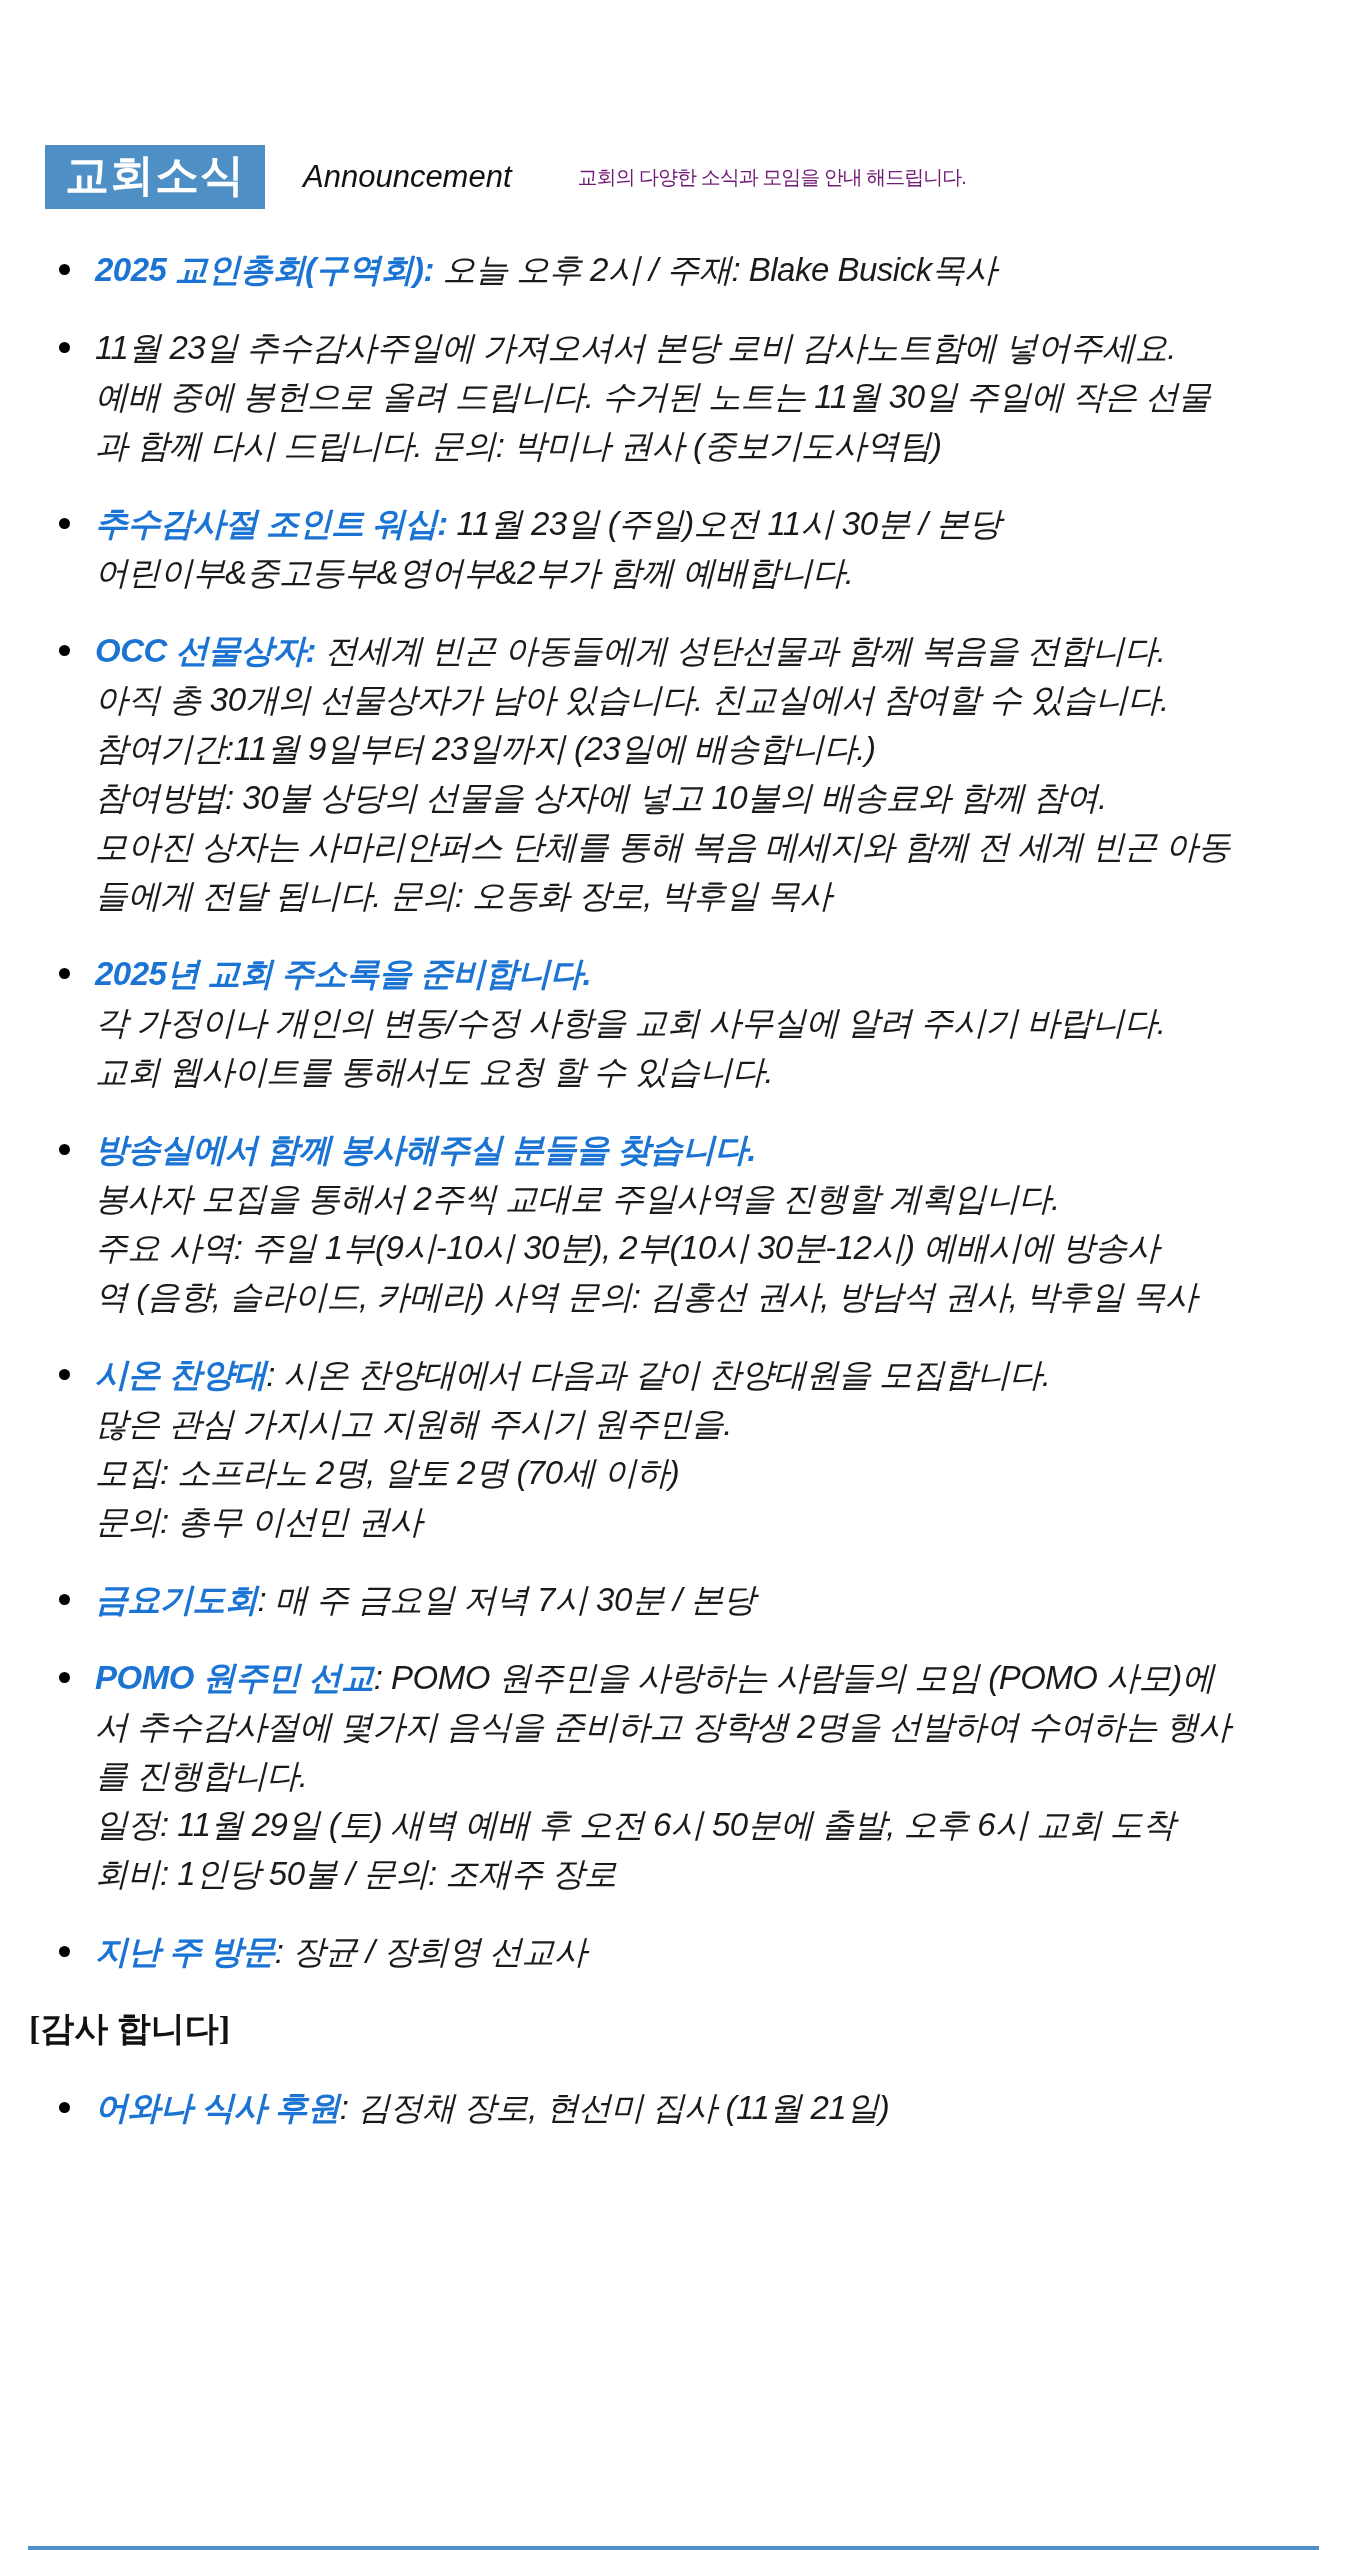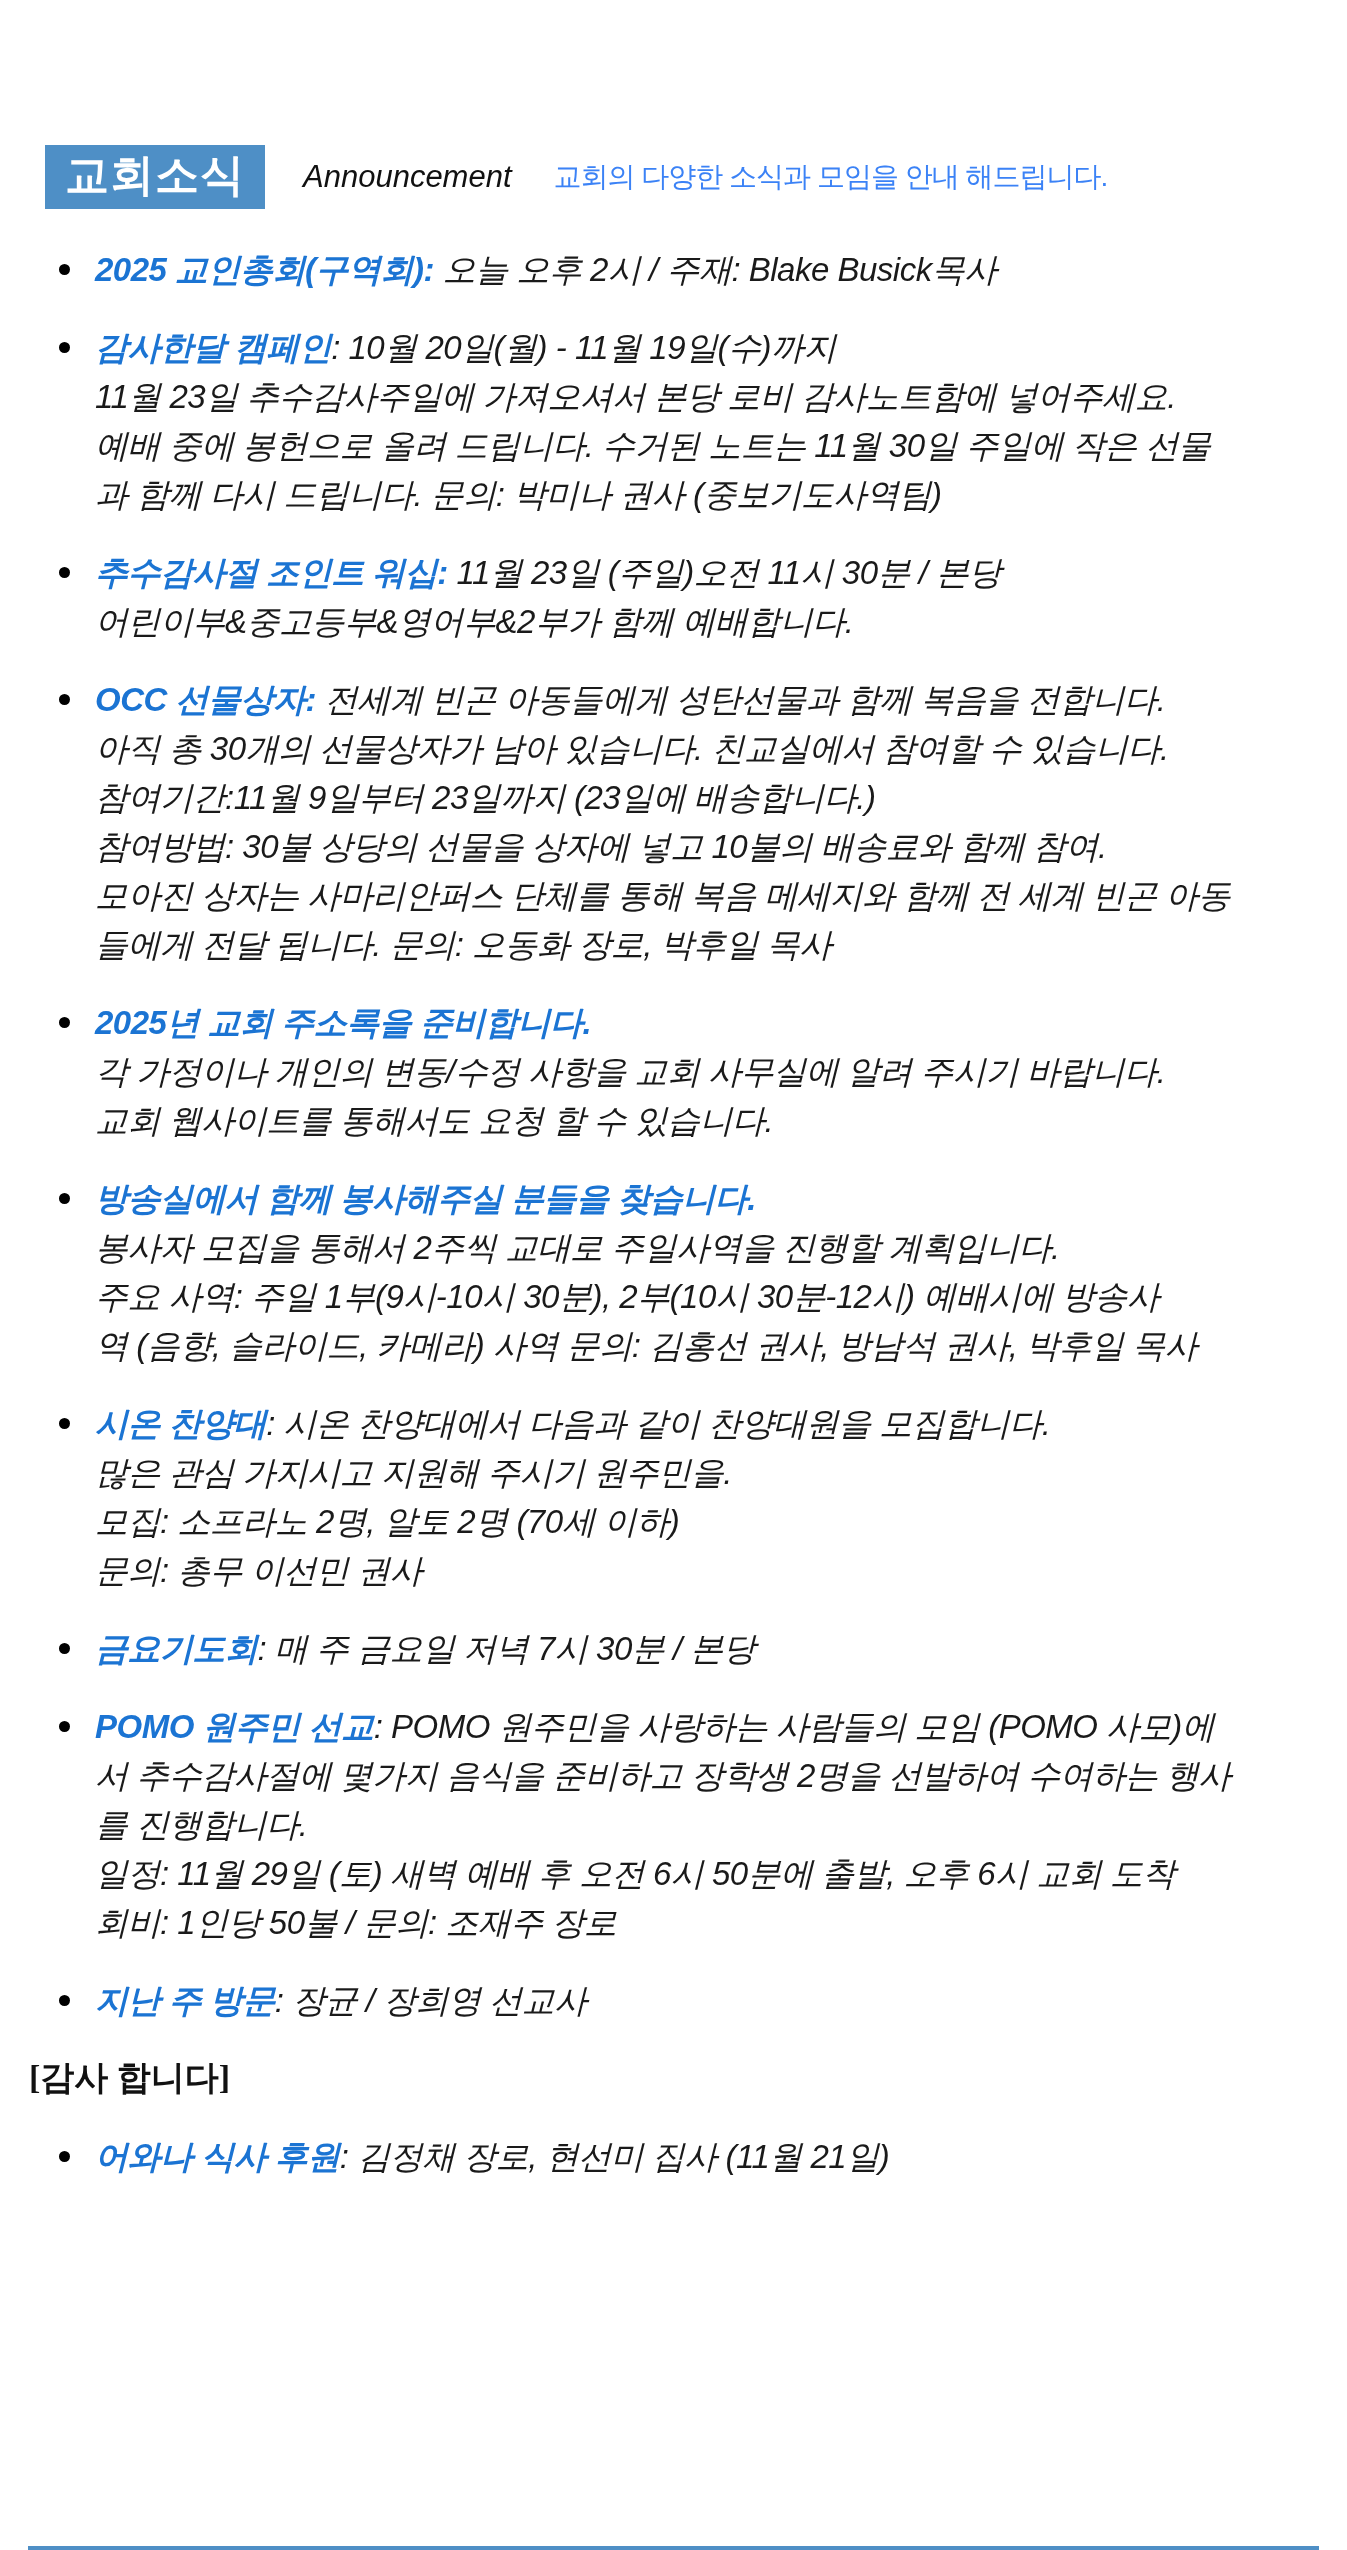--- a/index.html
+++ b/index.html
@@ -9,21 +9,21 @@
     color:#1a1a1a;
   }
   .page{position:absolute;inset:0;padding:145px 62px 0 45px;box-sizing:border-box;}
   
   .hdr{display:flex;align-items:center;margin-bottom:36px;}
   .badge{
     background:#4e8fc6;color:#ffffff;font-weight:bold;font-size:44px;
     padding:8px 20px 12px 20px;letter-spacing:1px;line-height:1;
   }
   .sub-en{font-style:italic;font-size:31px;color:#111;margin-left:38px;letter-spacing:0;}
-  .sub-ko{font-size:28px;color:#3b82f6;margin-left:42px;letter-spacing:-1px;}
+  .sub-ko{font-size:20px;color:#701a75;margin-left:66px;letter-spacing:-1px;}
   
   .list{list-style:none;margin:0;padding:0;}
   .item{display:flex;margin-bottom:29px;}
   .dot{width:11px;height:11px;border-radius:50%;background:#000;margin:19px 25px 0 14px;flex:none;}
   .txt{flex:1;font-size:33px;line-height:49px;letter-spacing:-0.5px;}
   .txt p{margin:0;font-style:italic;}
   .blue{color:#1b74d3;font-weight:bold;}
   
   .section-head{font-size:34px;font-weight:bold;color:#111;margin:14px 0 30px -16px;line-height:48px;font-family:Liberation Serif, serif;}
   
@@ -45,21 +45,20 @@
     <li class="item">
       <span class="dot"></span>
       <div class="txt">
         <p><span class="blue">2025 교인총회(구역회):</span><span> 오늘 오후 2시 / 주재: Blake Busick목사</span></p>
       </div>
     </li>
 
     <li class="item">
       <span class="dot"></span>
       <div class="txt">
-        <p><span class="blue">감사한달 캠페인</span><span>:  10월 20일(월) - 11월 19일(수)까지</span></p>
         <p>11월 23일 추수감사주일에 가져오셔서 본당 로비 감사노트함에 넣어주세요.</p>
         <p>예배 중에 봉헌으로 올려 드립니다. 수거된 노트는 11월 30일 주일에 작은 선물</p>
         <p>과 함께 다시 드립니다.  문의: 박미나 권사 (중보기도사역팀)</p>
       </div>
     </li>
 
     <li class="item">
       <span class="dot"></span>
       <div class="txt">
         <p><span class="blue">추수감사절 조인트 워십:</span><span> 11월 23일 (주일)오전 11시 30분 / 본당</span></p>

